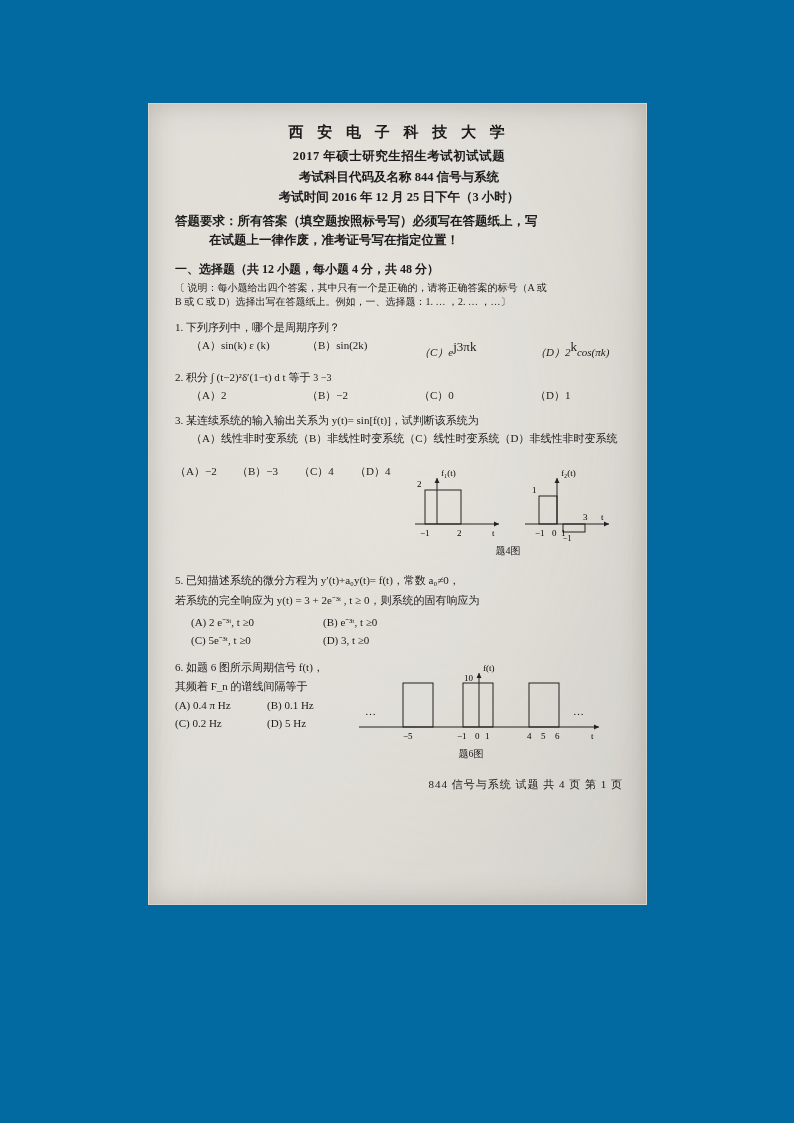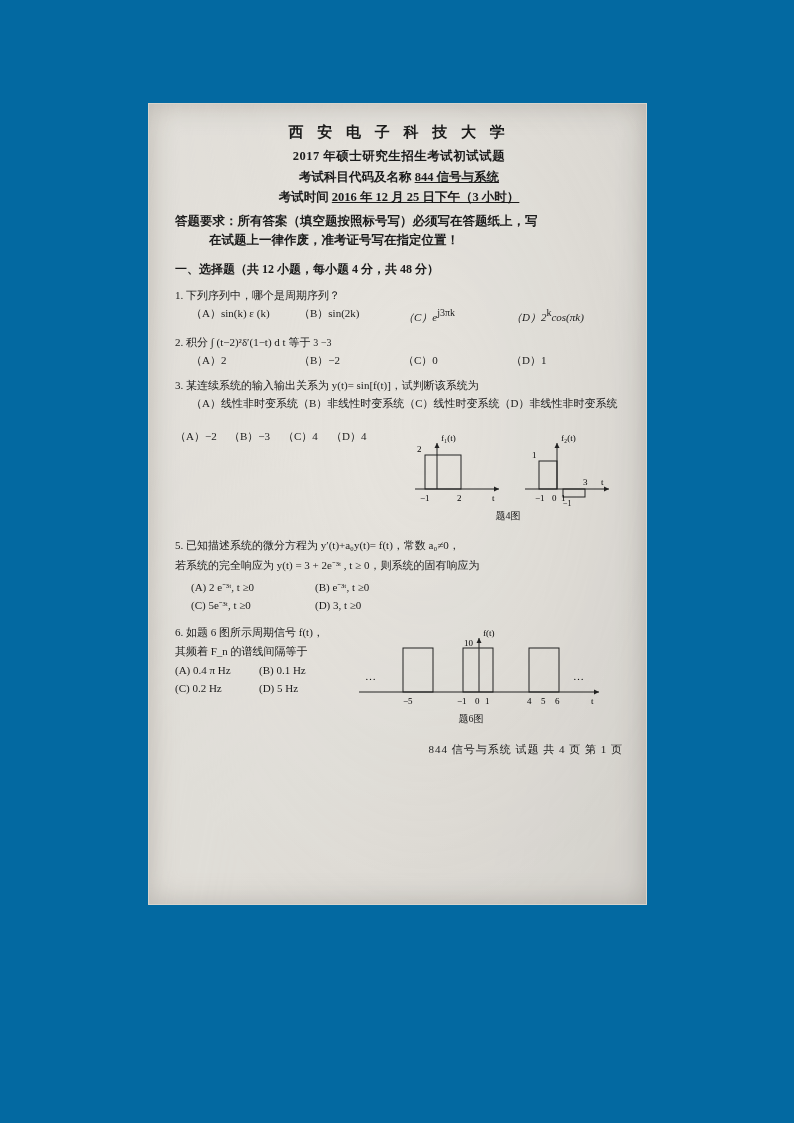--- a/index.html
+++ b/index.html
@@ -63,21 +63,21 @@
     font-size: 12.5px;
     margin-bottom: 4px;
     letter-spacing: 0.5px;
   }
   .line-row {
     text-align: center;
     font-weight: bold;
     font-size: 12.5px;
     margin-bottom: 3px;
   }
-  .ul { text-decoration: underline; }
+  .ul { }
   .req {
     font-size: 12.5px;
     font-weight: bold;
     margin-top: 6px;
     line-height: 1.5;
   }
   .req .ind { display: block; text-indent: 34px; }
   .sec {
     font-weight: bold;
     font-size: 12px;
@@ -90,28 +90,29 @@
   }
   .q {
     font-size: 11px;
     margin-top: 9px;
     line-height: 1.5;
   }
   .opts {
     font-size: 11px;
     margin-top: 3px;
     display: flex;
+    gap: 8px;
   }
   .opts span { display: inline-block; }
   .o1 { width: 108px; }
   .o2 { width: 104px; }
   .o3 { width: 108px; }
   .indent { text-indent: 16px; }
   .small { font-size: 10px; }
-  sup { font-size: 10px; }
+  sup { font-size: 13px; }
   .figwrap { position: relative; }
   .figcap {
     text-align: center;
     font-size: 10px;
     margin-top: 2px;
   }
   .footer {
     text-align: right;
     font-size: 11px;
     margin-top: 16px;
@@ -141,20 +142,24 @@
         <span>考试时间</span>
         <span class="ul">2016 年 12 月 25 日下午（3 小时）</span>
       </div>
 
       <div class="req">
         <span>答题要求：所有答案（填空题按照标号写）必须写在答题纸上，写</span>
         <span class="ind">在试题上一律作废，准考证号写在指定位置！</span>
       </div>
 
       <div class="sec">一、选择题（共 12 小题，每小题 4 分，共 48 分）</div>
+      <div class="note">
+        <div>〔 说明：每小题给出四个答案，其中只有一个是正确的，请将正确答案的标号（A 或</div>
+        <div>B 或 C 或 D）选择出写在答题纸上。例如，一、选择题：1. …  ，2. …  ，…〕</div>
+      </div>
 
       <div class="q">
         <span>1.</span>
         <span>下列序列中，哪个是周期序列？</span>
       </div>
       <div class="opts indent">
         <span class="o1">（A）sin(k) ε (k)</span>
         <span class="o2">（B）sin(2k)</span>
         <span class="o3"><i>（C）e</i><sup>j3πk</sup></span>
         <span><i>（D）2</i><sup>k</sup><i>cos(πk)</i></span>

